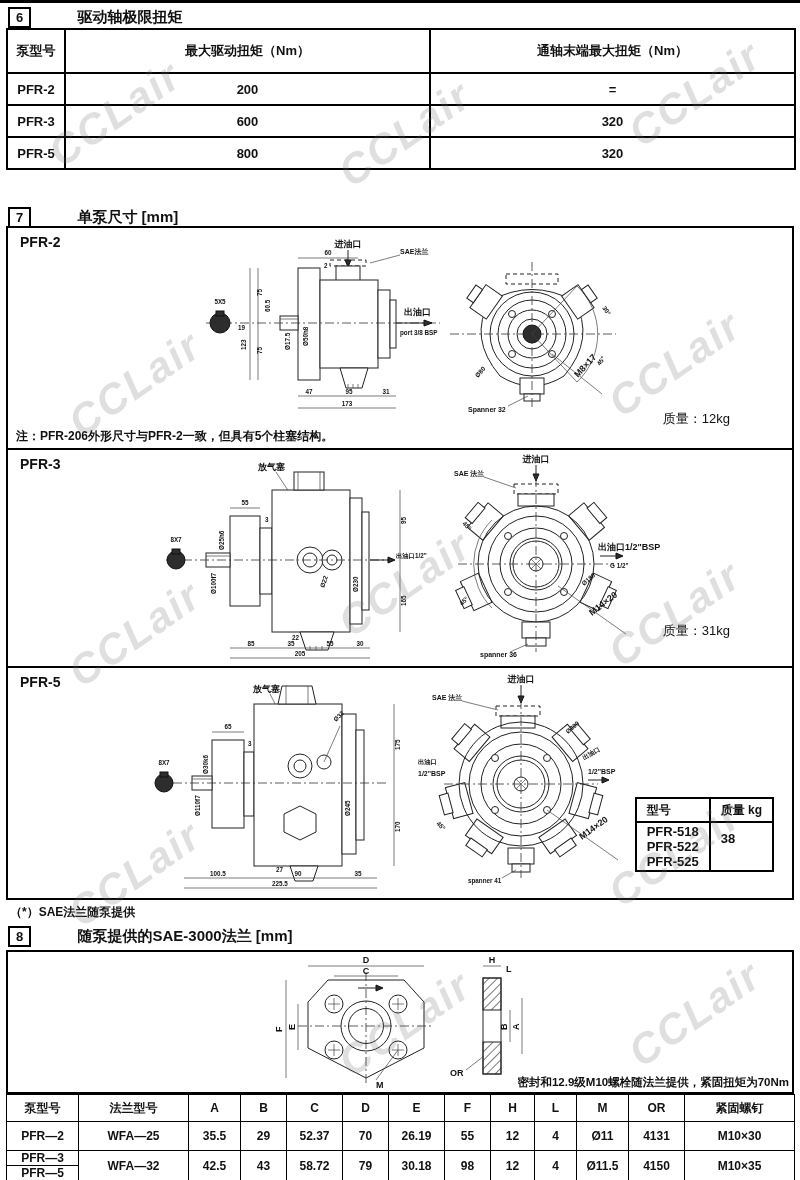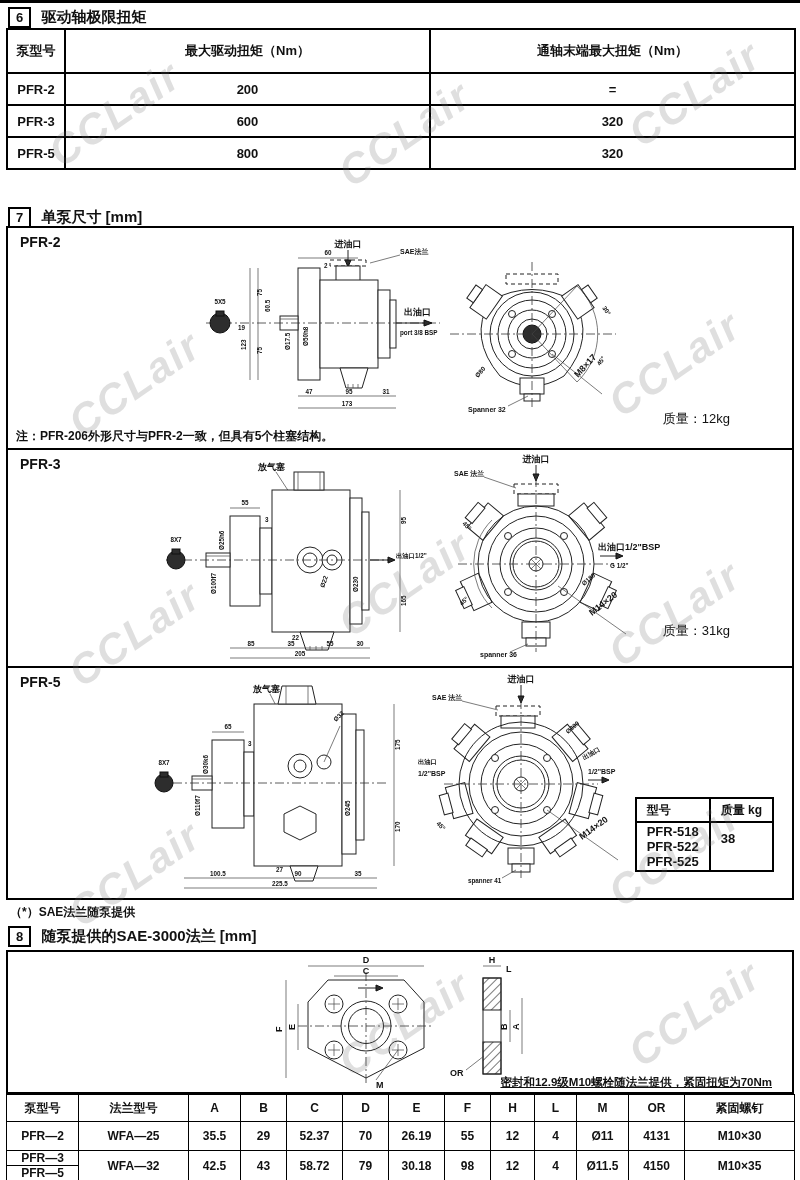--- a/index.html
+++ b/index.html
@@ -6,40 +6,40 @@
   .page{position:relative;width:800px;height:1180px;background:#fff;margin:0 auto;
         font-family:"Liberation Sans",sans-serif;color:#111;overflow:hidden;
         border-bottom:3px solid #000;}
   .topline{position:absolute;left:0;top:0;width:100%;height:3px;background:#000;}
   .wm{position:absolute;font-size:42px;font-weight:bold;font-style:italic;
       color:rgba(110,110,110,0.22);transform:rotate(-35deg);pointer-events:none;
       z-index:5;letter-spacing:2px;white-space:nowrap;}
   .s-head{position:absolute;z-index:2;}
   .numbox{display:inline-block;border:2px solid #000;min-width:15px;height:17px;line-height:17px;
       text-align:center;font-weight:bold;font-size:13px;padding:0 2px;margin-right:6px;vertical-align:middle;}
-  .s-title{font-weight:bold;font-size:15px;vertical-align:middle;}
+  .s-title{font-weight:bold;font-size:15px;vertical-align:middle;margin-left:36px;}
   .t1{position:absolute;left:6px;top:28px;width:788px;border-collapse:collapse;table-layout:fixed;z-index:2;background:#fff0;}
   .t1 th,.t1 td{border:2px solid #000;text-align:center;padding:0;}
   .t1 th{height:42px;font-size:13px;font-weight:bold;}
   .t1 td{height:30px;font-size:13px;font-weight:600;}
   .notes{position:absolute;left:8px;top:164px;width:784px;font-size:12px;font-weight:600;line-height:18px;z-index:2;}
   .inbox{display:inline-block;border:1.5px solid #000;padding:0 3px;font-weight:bold;margin:0 3px;line-height:13px;font-size:11px;vertical-align:1px;}
   .bigbox{position:absolute;left:6px;top:226px;width:784px;border:2px solid #000;z-index:2;background:transparent;}
   .panel{position:relative;border-bottom:2px solid #000;}
   .panel:last-child{border-bottom:none;}
   .panel-label{position:absolute;left:12px;top:6px;font-weight:bold;font-size:14px;}
   .weight{position:absolute;font-size:13px;font-weight:normal;}
   .pnote{position:absolute;left:8px;font-size:12px;font-weight:600;}
   .mini{position:absolute;border-collapse:collapse;background:#fff;}
   .mini th,.mini td{border:2px solid #000;text-align:left;padding:1px 10px;}
   .mini th{font-size:12px;font-weight:bold;height:20px;}
   .mini td{font-size:13px;font-weight:bold;}
   .saenote{position:absolute;left:10px;top:904px;font-size:12px;font-weight:600;z-index:2;}
   .s8box{position:absolute;left:6px;top:950px;width:784px;height:140px;border:2px solid #000;z-index:2;}
-  .sealnote{position:absolute;right:20px;bottom:2px;font-size:11.5px;font-weight:600;text-decoration:underline;}
+  .sealnote{position:absolute;right:3px;bottom:2px;font-size:11.5px;font-weight:600;}
   .t2{position:absolute;left:6px;top:1094px;width:788px;border-collapse:collapse;table-layout:fixed;z-index:2;}
   .t2 th,.t2 td{border:1.5px solid #000;text-align:center;padding:0;font-size:12px;}
   .t2 th{height:26px;font-weight:bold;}
   .t2 td{font-weight:bold;}
   .t2 .r1 td{height:28px;}
   .t2 .sub td{height:13px;}
   svg{position:absolute;overflow:visible;}
   svg text{font-family:"Liberation Sans",sans-serif;fill:#111;}
   .ln{stroke:#222;stroke-width:1;fill:none;}
   .lnf{stroke:#222;stroke-width:1;fill:#fff;}

